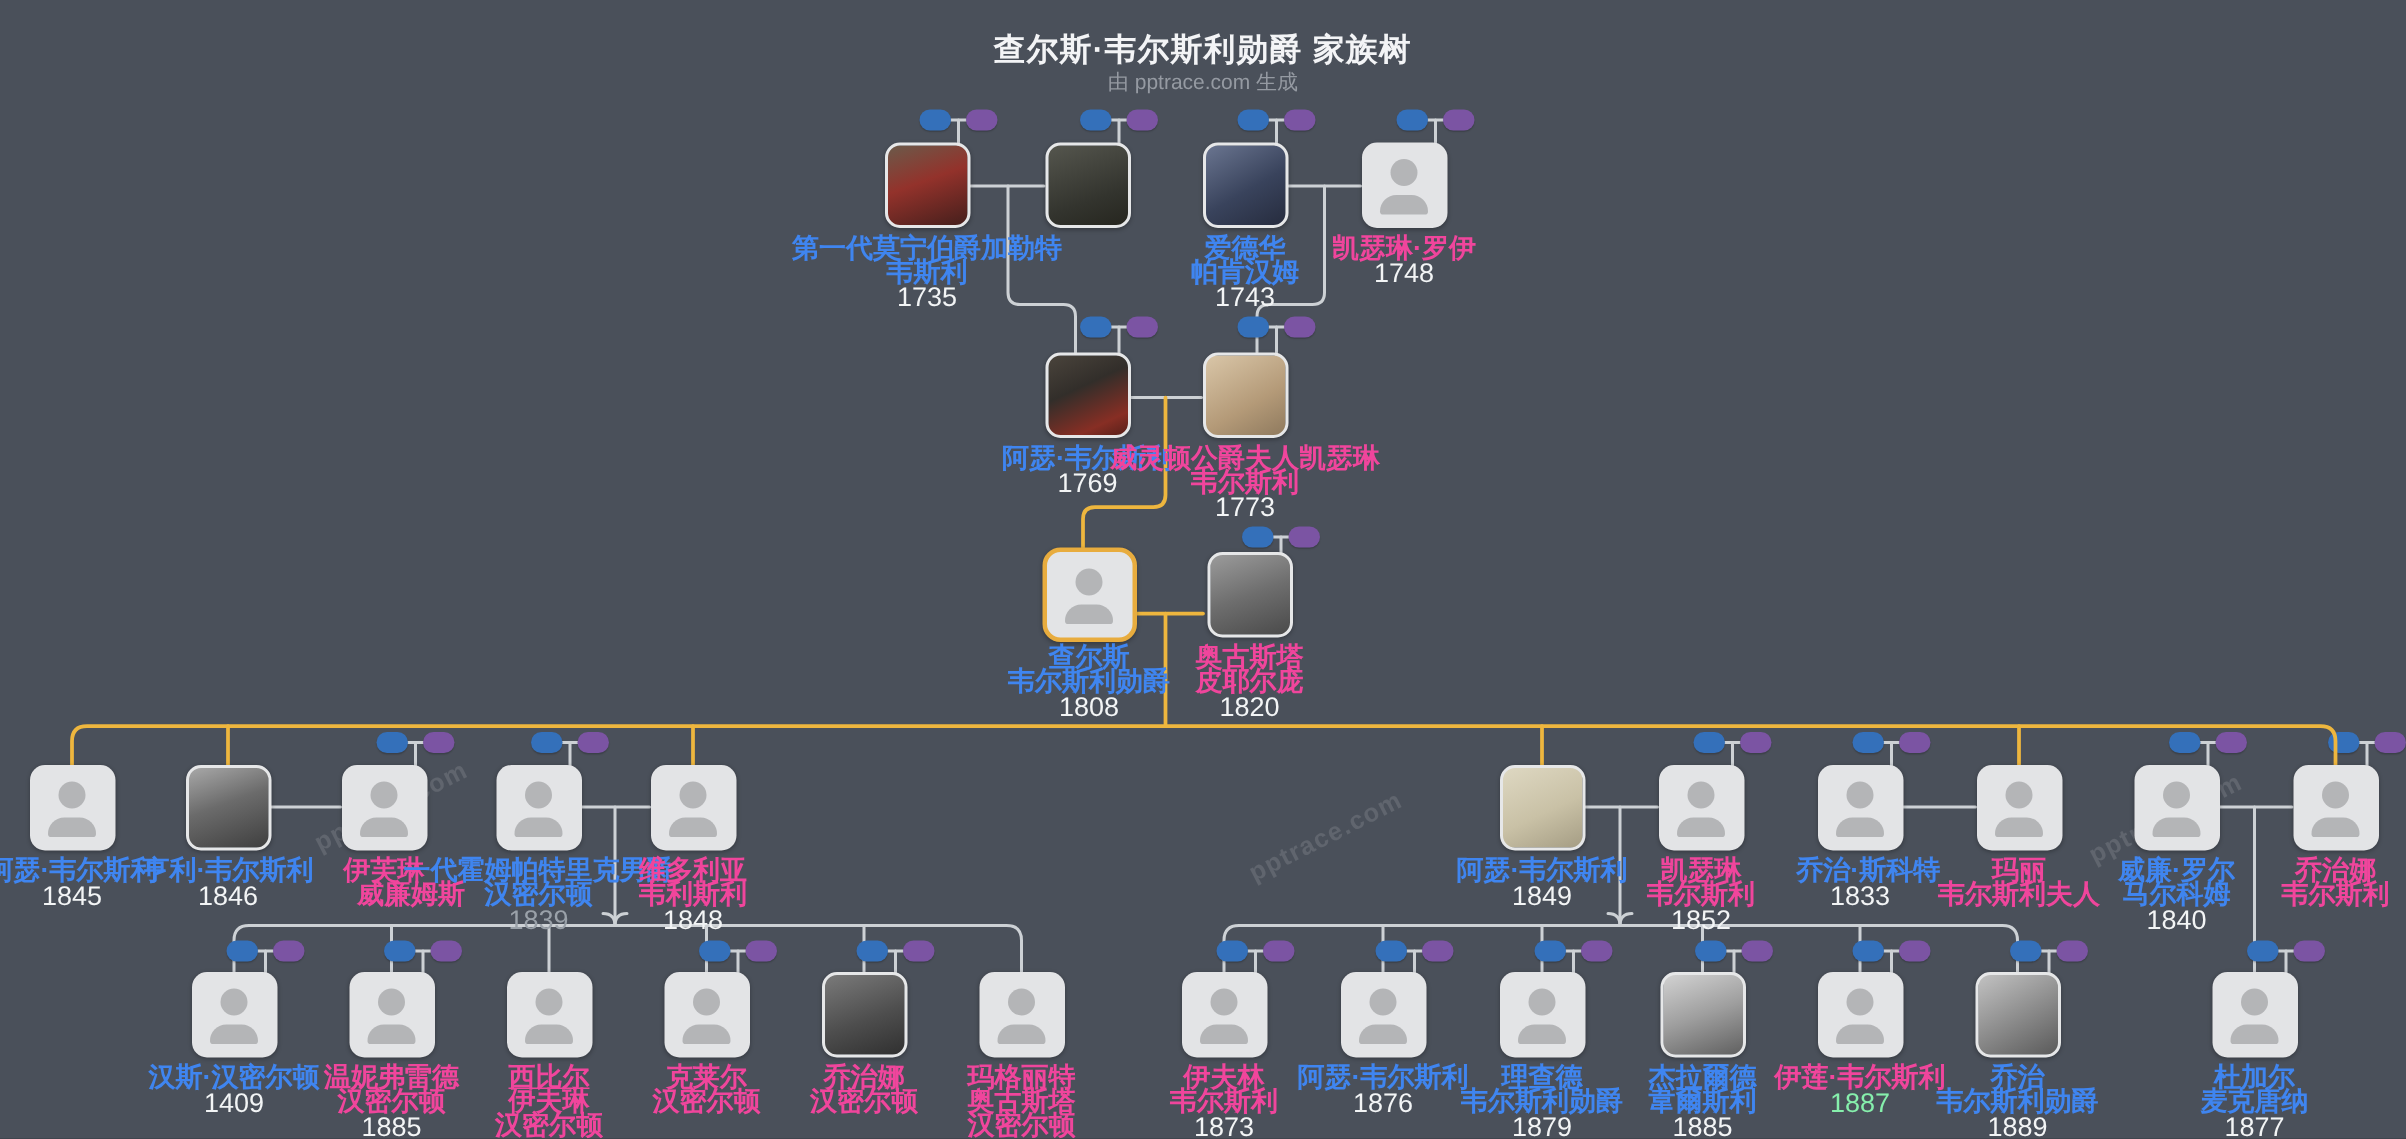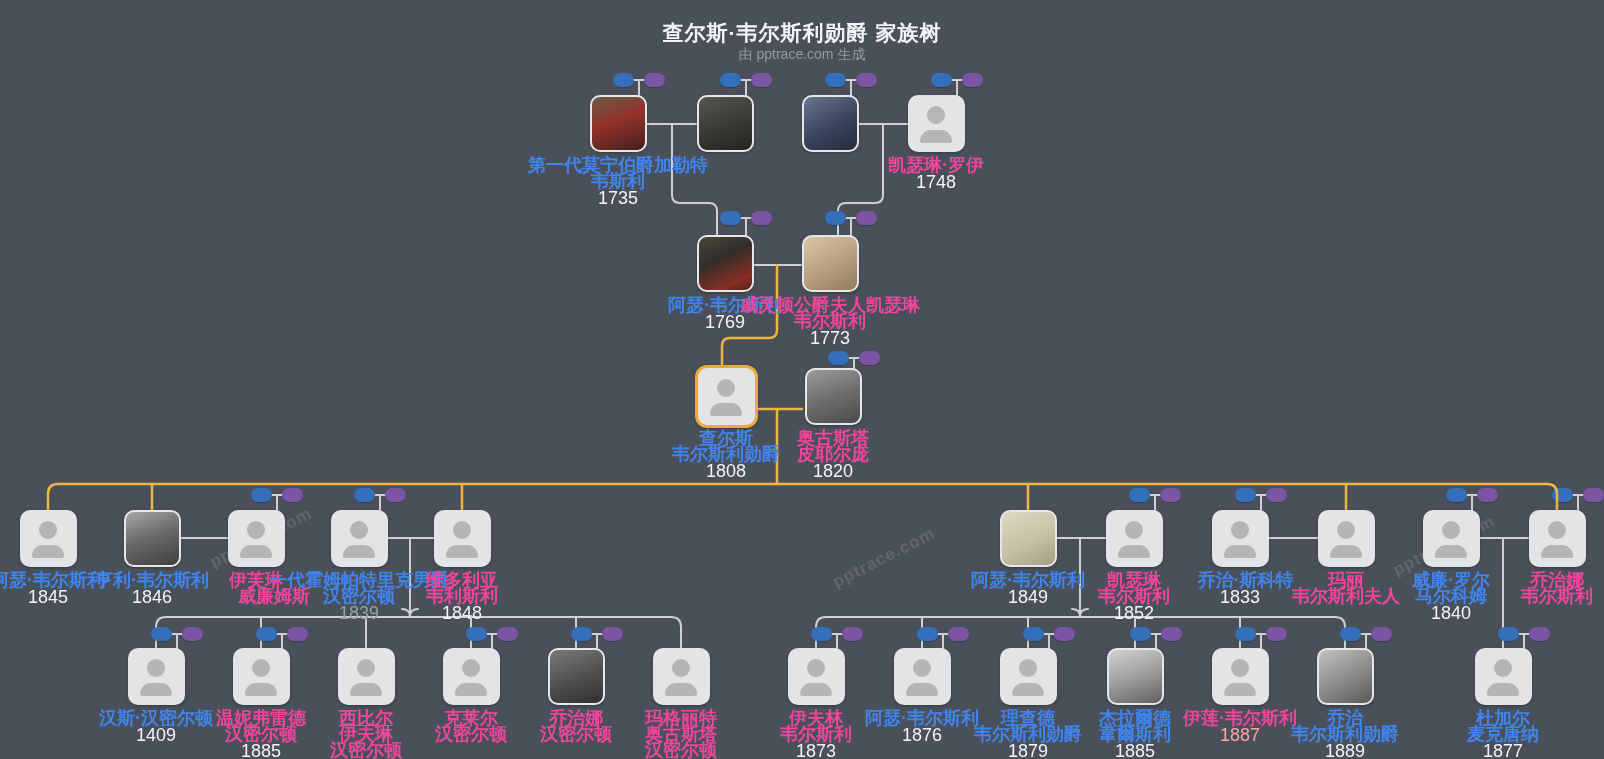--- a/index.html
+++ b/index.html
@@ -287,20 +287,25 @@
         <div class="ph-head"></div>
         <div class="ph-body"></div>
       </div>
     </div>
   <div id="labels-layer">
       <div class="label" style="left: 498px; top: 157px;">
         <span class="nm" style="color: rgb(63, 133, 240);">第一代莫宁伯爵加勒特</span>
         <span class="nm" style="color: rgb(63, 133, 240);">韦斯利</span>
         <span class="yr" style="color: rgb(242, 244, 245);">1735</span>
       </div>
+      <div class="label" style="left: 710px; top: 157px;">
+        <span class="nm" style="color: rgb(63, 133, 240);">爱德华</span>
+        <span class="nm" style="color: rgb(63, 133, 240);">帕肯汉姆</span>
+        <span class="yr" style="color: rgb(242, 244, 245);">1743</span>
+      </div>
       <div class="label" style="left: 816px; top: 157px;">
         <span class="nm" style="color: rgb(240, 69, 156);">凯瑟琳·罗伊</span>
         <span class="yr" style="color: rgb(242, 244, 245);">1748</span>
       </div>
       <div class="label" style="left: 605px; top: 297px;">
         <span class="nm" style="color: rgb(63, 133, 240);">阿瑟·韦尔斯利</span>
         <span class="yr" style="color: rgb(242, 244, 245);">1769</span>
       </div>
       <div class="label" style="left: 710px; top: 297px;">
         <span class="nm" style="color: rgb(240, 69, 156);">威灵顿公爵夫人凯瑟琳</span>
@@ -406,21 +411,21 @@
         <span class="nm" style="color: rgb(63, 133, 240);">韦尔斯利勋爵</span>
         <span class="yr" style="color: rgb(242, 244, 245);">1879</span>
       </div>
       <div class="label" style="left: 1015px; top: 710px;">
         <span class="nm" style="color: rgb(63, 133, 240);">杰拉爾德</span>
         <span class="nm" style="color: rgb(63, 133, 240);">韋爾斯利</span>
         <span class="yr" style="color: rgb(242, 244, 245);">1885</span>
       </div>
       <div class="label" style="left: 1120px; top: 710px;">
         <span class="nm" style="color: rgb(240, 69, 156);">伊莲·韦尔斯利</span>
-        <span class="yr" style="color: #fca5a5;">1887</span>
+        <span class="yr" style="color: #86efac;">1887</span>
       </div>
       <div class="label" style="left: 1225px; top: 710px;">
         <span class="nm" style="color: rgb(63, 133, 240);">乔治</span>
         <span class="nm" style="color: rgb(63, 133, 240);">韦尔斯利勋爵</span>
         <span class="yr" style="color: rgb(242, 244, 245);">1889</span>
       </div>
       <div class="label" style="left: 1383px; top: 710px;">
         <span class="nm" style="color: rgb(63, 133, 240);">杜加尔</span>
         <span class="nm" style="color: rgb(63, 133, 240);">麦克唐纳</span>
         <span class="yr" style="color: rgb(242, 244, 245);">1877</span>

